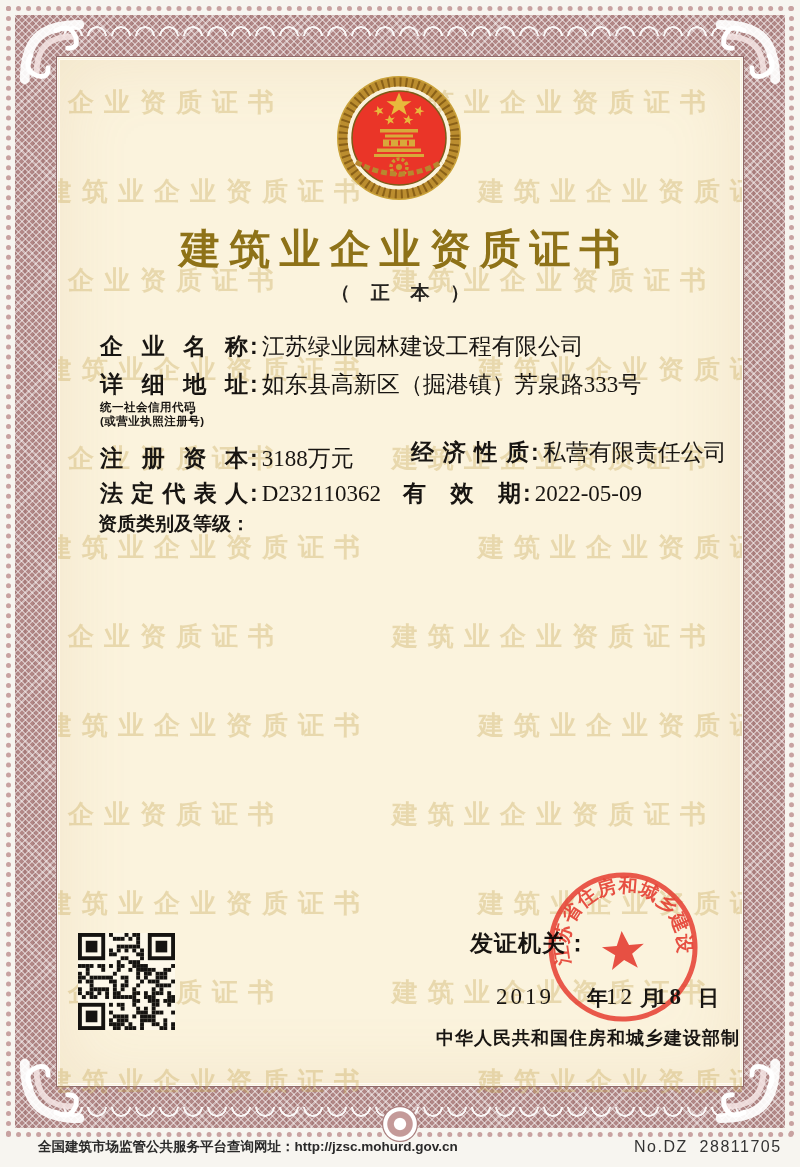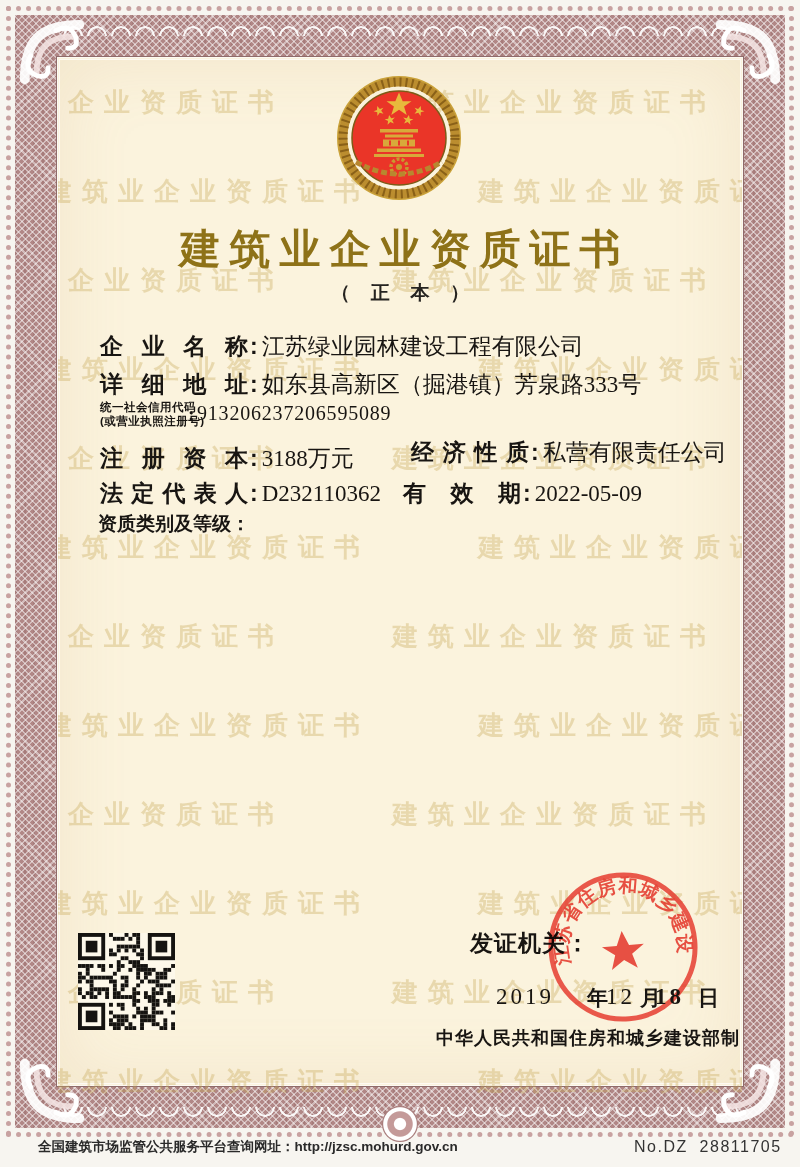--- a/index.html
+++ b/index.html
@@ -176,21 +176,20 @@
 
     <div class="row r-address">
       <span class="lab">详细地址</span><span class="colon">:</span><span class="val">如东县高新区（掘港镇）芳泉路333号</span>
     </div>
 
     <div class="credit-lab">
       <div>统一社会信用代码</div>
       <div>(或营业执照注册号)</div>
     </div>
     <span class="credit-colon">:</span>
-    <span class="credit-val">913206237206595089</span>
 
 
     <div class="row r-capital">
       <span class="lab">注册资本</span><span class="colon">:</span><span class="val">3188万元</span>
     </div>
 
     <div class="rgroup g-economic">
       <span class="lab2">经济性质</span><span class="colon">:</span><span class="val">私营有限责任公司</span>
     </div>
 

